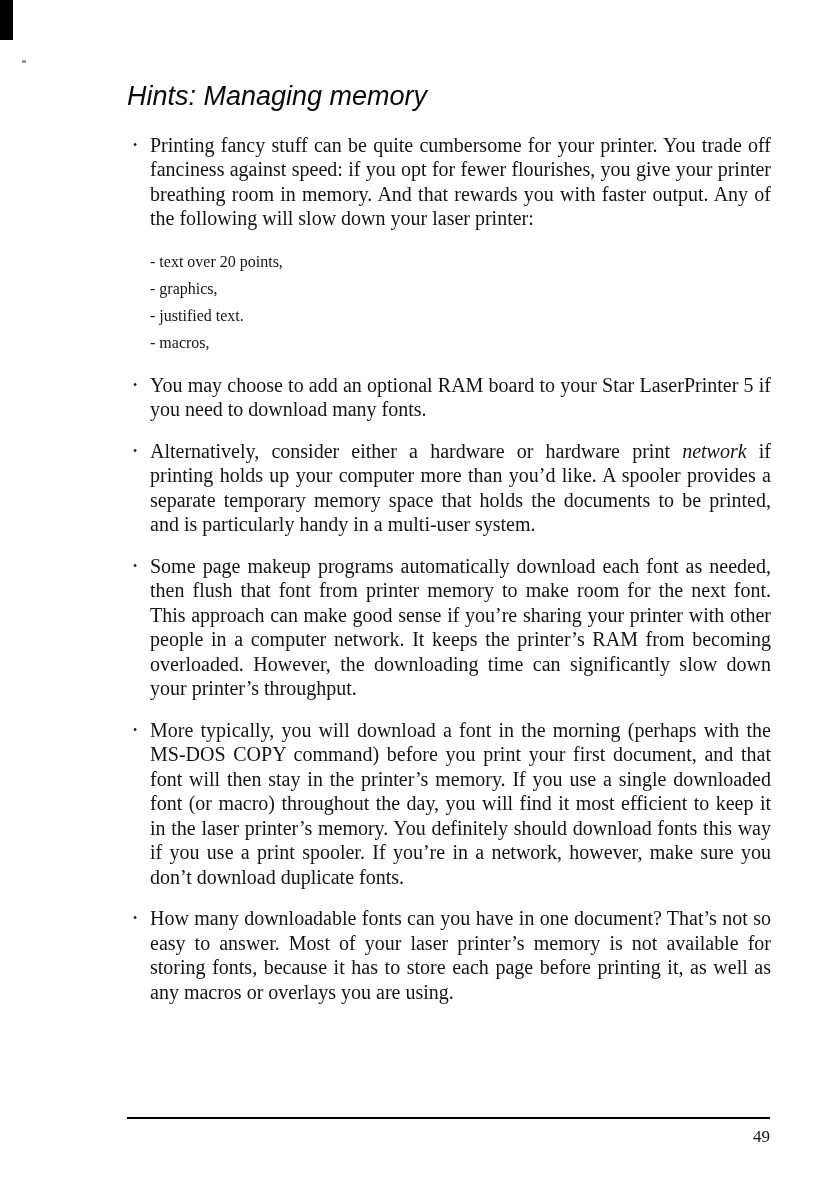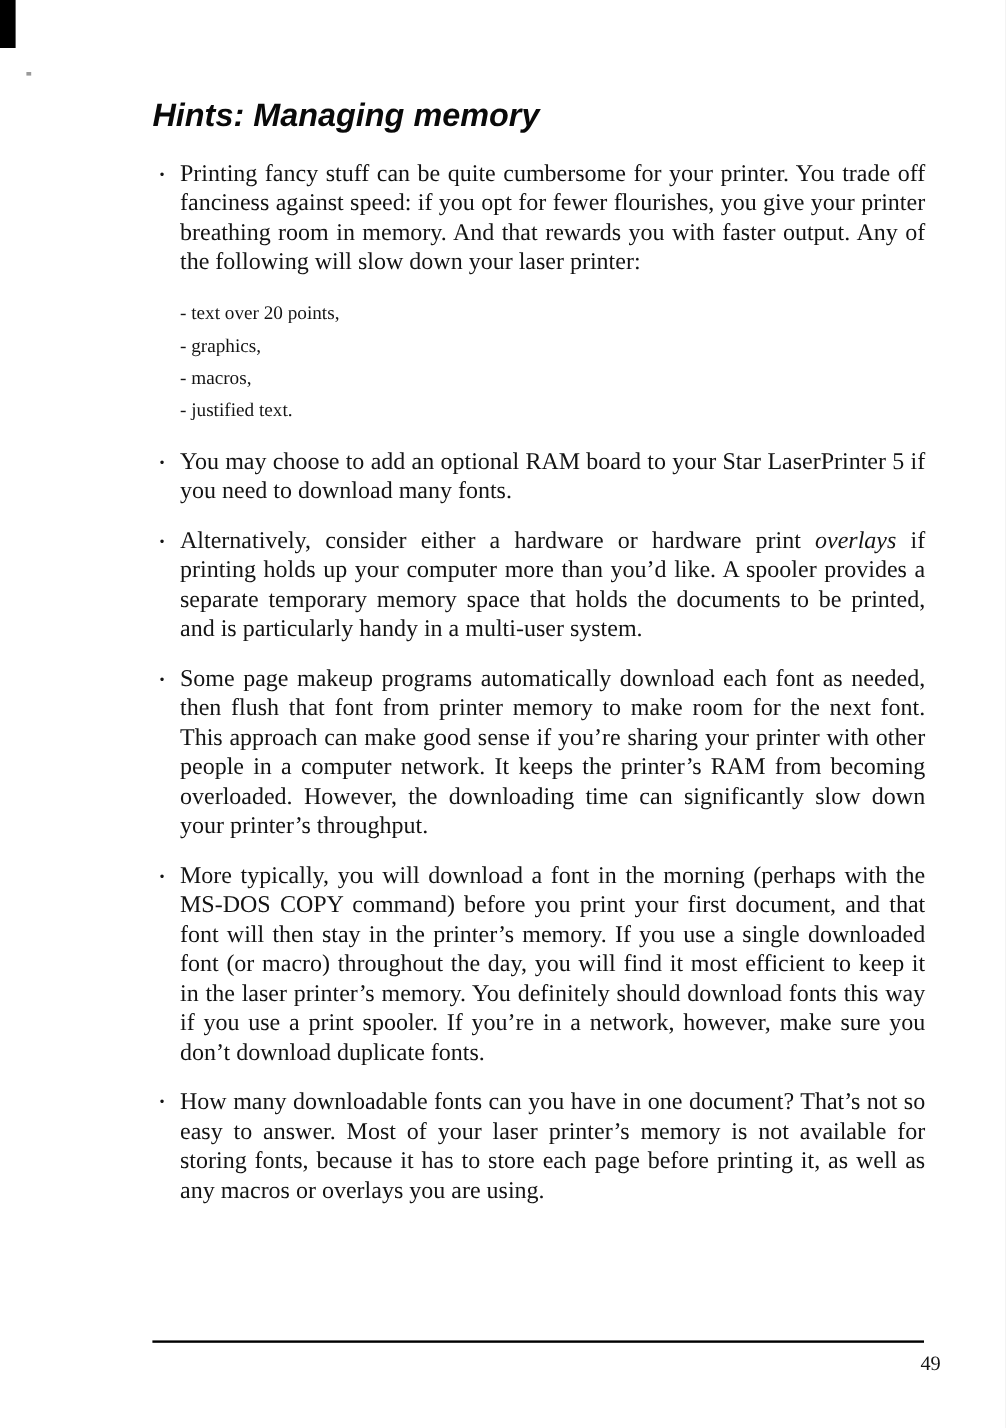--- a/index.html
+++ b/index.html
@@ -32,21 +32,21 @@
   }
   .content {
     position: absolute;
     left: 127px;
     top: 82px;
     width: 644px;
   }
   .title {
     font-family: "Liberation Sans", sans-serif;
     font-style: italic;
-    font-weight: bold;
+    font-weight: normal;
     font-size: 27px;
     line-height: 1.1;
     margin: 0 0 21px 0;
     color: #0a0a0a;
   }
   .bullet-para {
     display: flex;
     margin: 0 0 17px 0;
   }
   .bullet-marker {
@@ -75,21 +75,21 @@
   .footer-rule {
     position: absolute;
     left: 127px;
     top: 1117px;
     width: 643px;
     border-top: 2px solid #000;
   }
   .page-number {
     position: absolute;
     top: 1127px;
-    left: 141px;
+    left: 127px;
     width: 643px;
     text-align: right;
     font-size: 17px;
     color: #141414;
   }
 </style>
 </head>
 <body>
 
 <div class="page">
@@ -102,32 +102,32 @@
     <h1 class="title">Hints: Managing memory</h1>
 
     <div class="bullet-para">
       <span class="bullet-marker">•</span>
       <p class="para">Printing fancy stuff can be quite cumbersome for your printer. You trade off fanciness against speed: if you opt for fewer flourishes, you give your printer breathing room in memory. And that rewards you with faster output. Any of the following will slow down your laser printer:</p>
     </div>
 
     <ul class="dash-list">
       <li>- text over 20 points,</li>
       <li>- graphics,</li>
+      <li>- justified text.</li>
       <li>- macros,</li>
-      <li>- justified text.</li>
     </ul>
 
     <div class="bullet-para">
       <span class="bullet-marker">•</span>
       <p class="para">You may choose to add an optional RAM board to your Star LaserPrinter 5 if you need to download many fonts.</p>
     </div>
 
     <div class="bullet-para">
       <span class="bullet-marker">•</span>
-      <p class="para"><span>Alternatively, consider either a hardware or hardware print </span><i class="em">overlays</i><span> if printing holds up your computer more than you’d like. A spooler provides a separate temporary memory space that holds the documents to be printed, and is particularly handy in a multi-user system.</span></p>
+      <p class="para"><span>Alternatively, consider either a hardware or hardware print </span><i class="em">network</i><span> if printing holds up your computer more than you’d like. A spooler provides a separate temporary memory space that holds the documents to be printed, and is particularly handy in a multi-user system.</span></p>
     </div>
 
     <div class="bullet-para">
       <span class="bullet-marker">•</span>
       <p class="para">Some page makeup programs automatically download each font as needed, then flush that font from printer memory to make room for the next font. This approach can make good sense if you’re sharing your printer with other people in a computer network. It keeps the printer’s RAM from becoming overloaded. However, the downloading time can significantly slow down your printer’s throughput.</p>
     </div>
 
     <div class="bullet-para">
       <span class="bullet-marker">•</span>
       <p class="para">More typically, you will download a font in the morning (perhaps with the MS-DOS COPY command) before you print your first document, and that font will then stay in the printer’s memory. If you use a single downloaded font (or macro) throughout the day, you will find it most efficient to keep it in the laser printer’s memory. You definitely should download fonts this way if you use a print spooler. If you’re in a network, however, make sure you don’t download duplicate fonts.</p>

